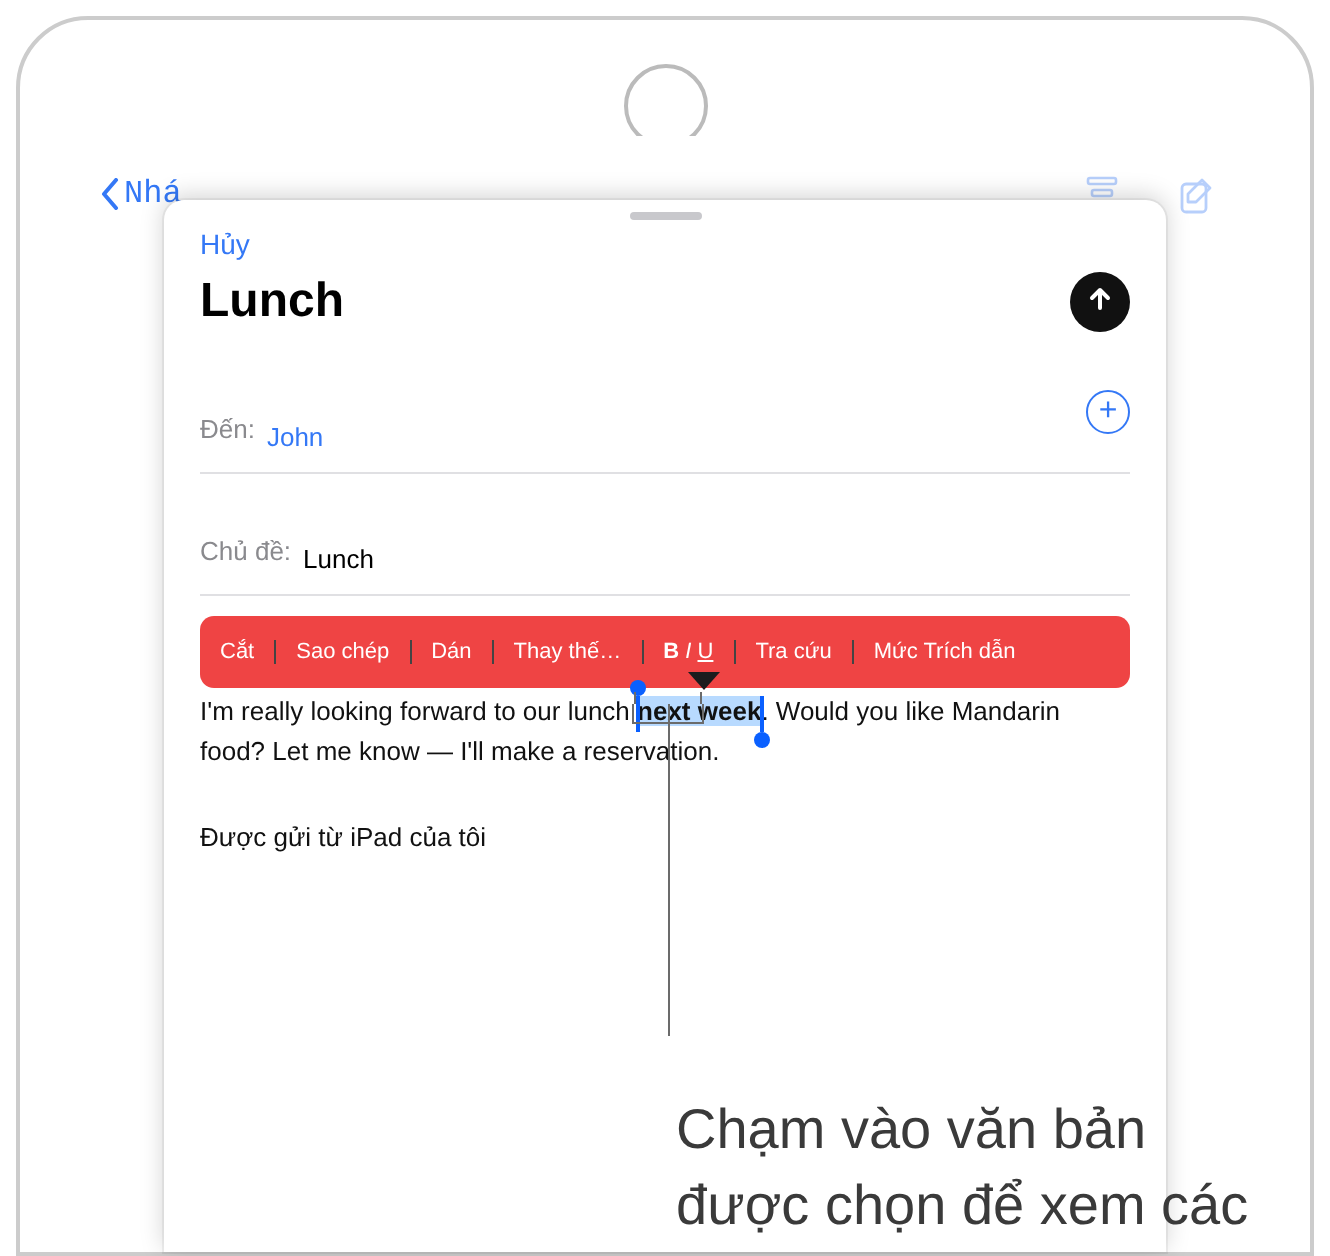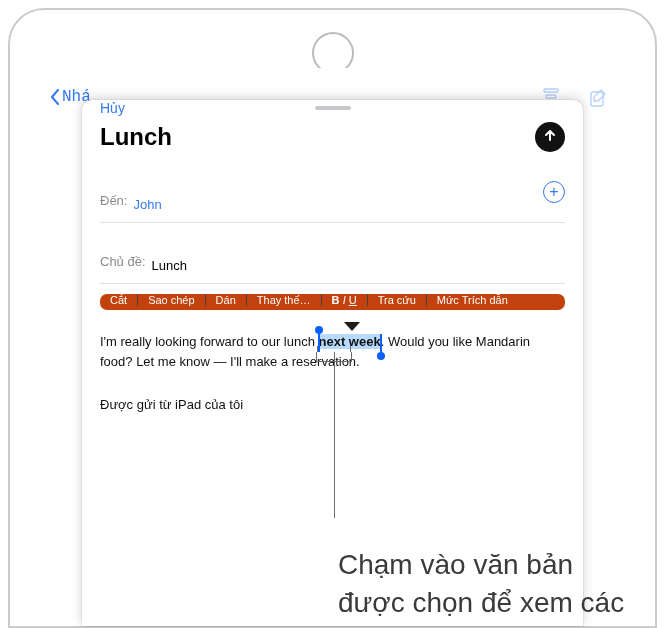--- a/index.html
+++ b/index.html
@@ -20,38 +20,38 @@
 .underlay-icons span { opacity: .35; }
 
 
 .status-bar { position: absolute; top: 4px; left: 0; right: 0; height: 16px; font-size: 11px; font-weight: 600; }
 .status-left { position: absolute; left: 8px; }
 .status-right { position: absolute; right: 8px; display:flex; align-items:center; gap:4px; }
 
 
 .sheet { position: absolute; left: 40px; right: 40px; top: 32px; bottom: 0; background: #fff; border-radius: 10px 10px 0 0; box-shadow: 0 -2px 12px rgba(0,0,0,.18), 0 0 0 1px rgba(0,0,0,.05); }
 .grabber { position: absolute; top: 6px; left: 50%; width: 36px; height: 4px; margin-left: -18px; background: #c8c8cc; border-radius: 2px; }
-.sheet-inner { position: absolute; inset: 0; padding: 0 18px 0; }
+.sheet-inner { position: absolute; inset: 0; padding: 14px 18px 0; }
 
 .cancel { color: #3478f6; font-size: 14px; }
 .title-row { display:flex; align-items:center; justify-content:space-between; margin-top: 6px; }
 .mail-title { font-size: 24px; font-weight: 700; }
 .send-btn { width: 30px; height: 30px; border-radius: 50%; background:#111; display:flex; align-items:center; justify-content:center; }
 .send-btn svg { width:14px; height:14px; }
 
 .field { border-bottom: 1px solid #e0e0e3; font-size: 13px; padding: 10px 0; display:flex; align-items:center; }
 .field .label { color: #8a8a8e; margin-top: 16px; }
 .field .value { margin-left: 6px; margin-top: 25px; }
 .recipient { color:#3478f6; }
 .field.to { margin-top: 10px; }
 .add-btn { margin-left:auto; width:22px; height:22px; border:1.5px solid #3478f6; border-radius:50%; display:flex; align-items:center; justify-content:center; color:#3478f6; font-size:16px; line-height:0; }
 
 
 .ctx-wrap { position:relative; margin-top: 14px; }
-.ctx { position:absolute; left:0; right:0; top:-4px; height:16px; background:#c2410c; border-radius:7px; display:flex; align-items:flex-start; overflow:hidden; }
+.ctx { position:absolute; left:0; right:0; top:-4px; height:36px; background:#ef4444; border-radius:7px; display:flex; align-items:center; overflow:hidden; }
 .ctx button { background:none; border:none; color:#fff; font-size:11px; padding:0 10px; border-right:1px solid #444; cursor:pointer; white-space:nowrap; }
 .ctx button:last-child { border-right:none; flex:0 0 24px; display:flex; align-items:center; justify-content:center; }
 .ctx-tail { position:absolute; top:24px; left:244px; width:0; height:0; border-left:8px solid transparent; border-right:8px solid transparent; border-top:9px solid #1c1c1e; }
 
 .body-text { font-size: 13px; color:#111; line-height:1.5; padding-top: 34px; }
 .sel { background: rgba(0,122,255,.28); position:relative;font-weight:bold; }
 .handle { position:absolute; width:2px; height:18px; background:#0a60ff; }
 .handle.left { left:-1px; top:0; }
 .handle.left::before { content:""; position:absolute; top:-8px; left:-3px; width:8px; height:8px; background:#0a60ff; border-radius:50%; }
 .handle.right { right:-1px; top:0; }

